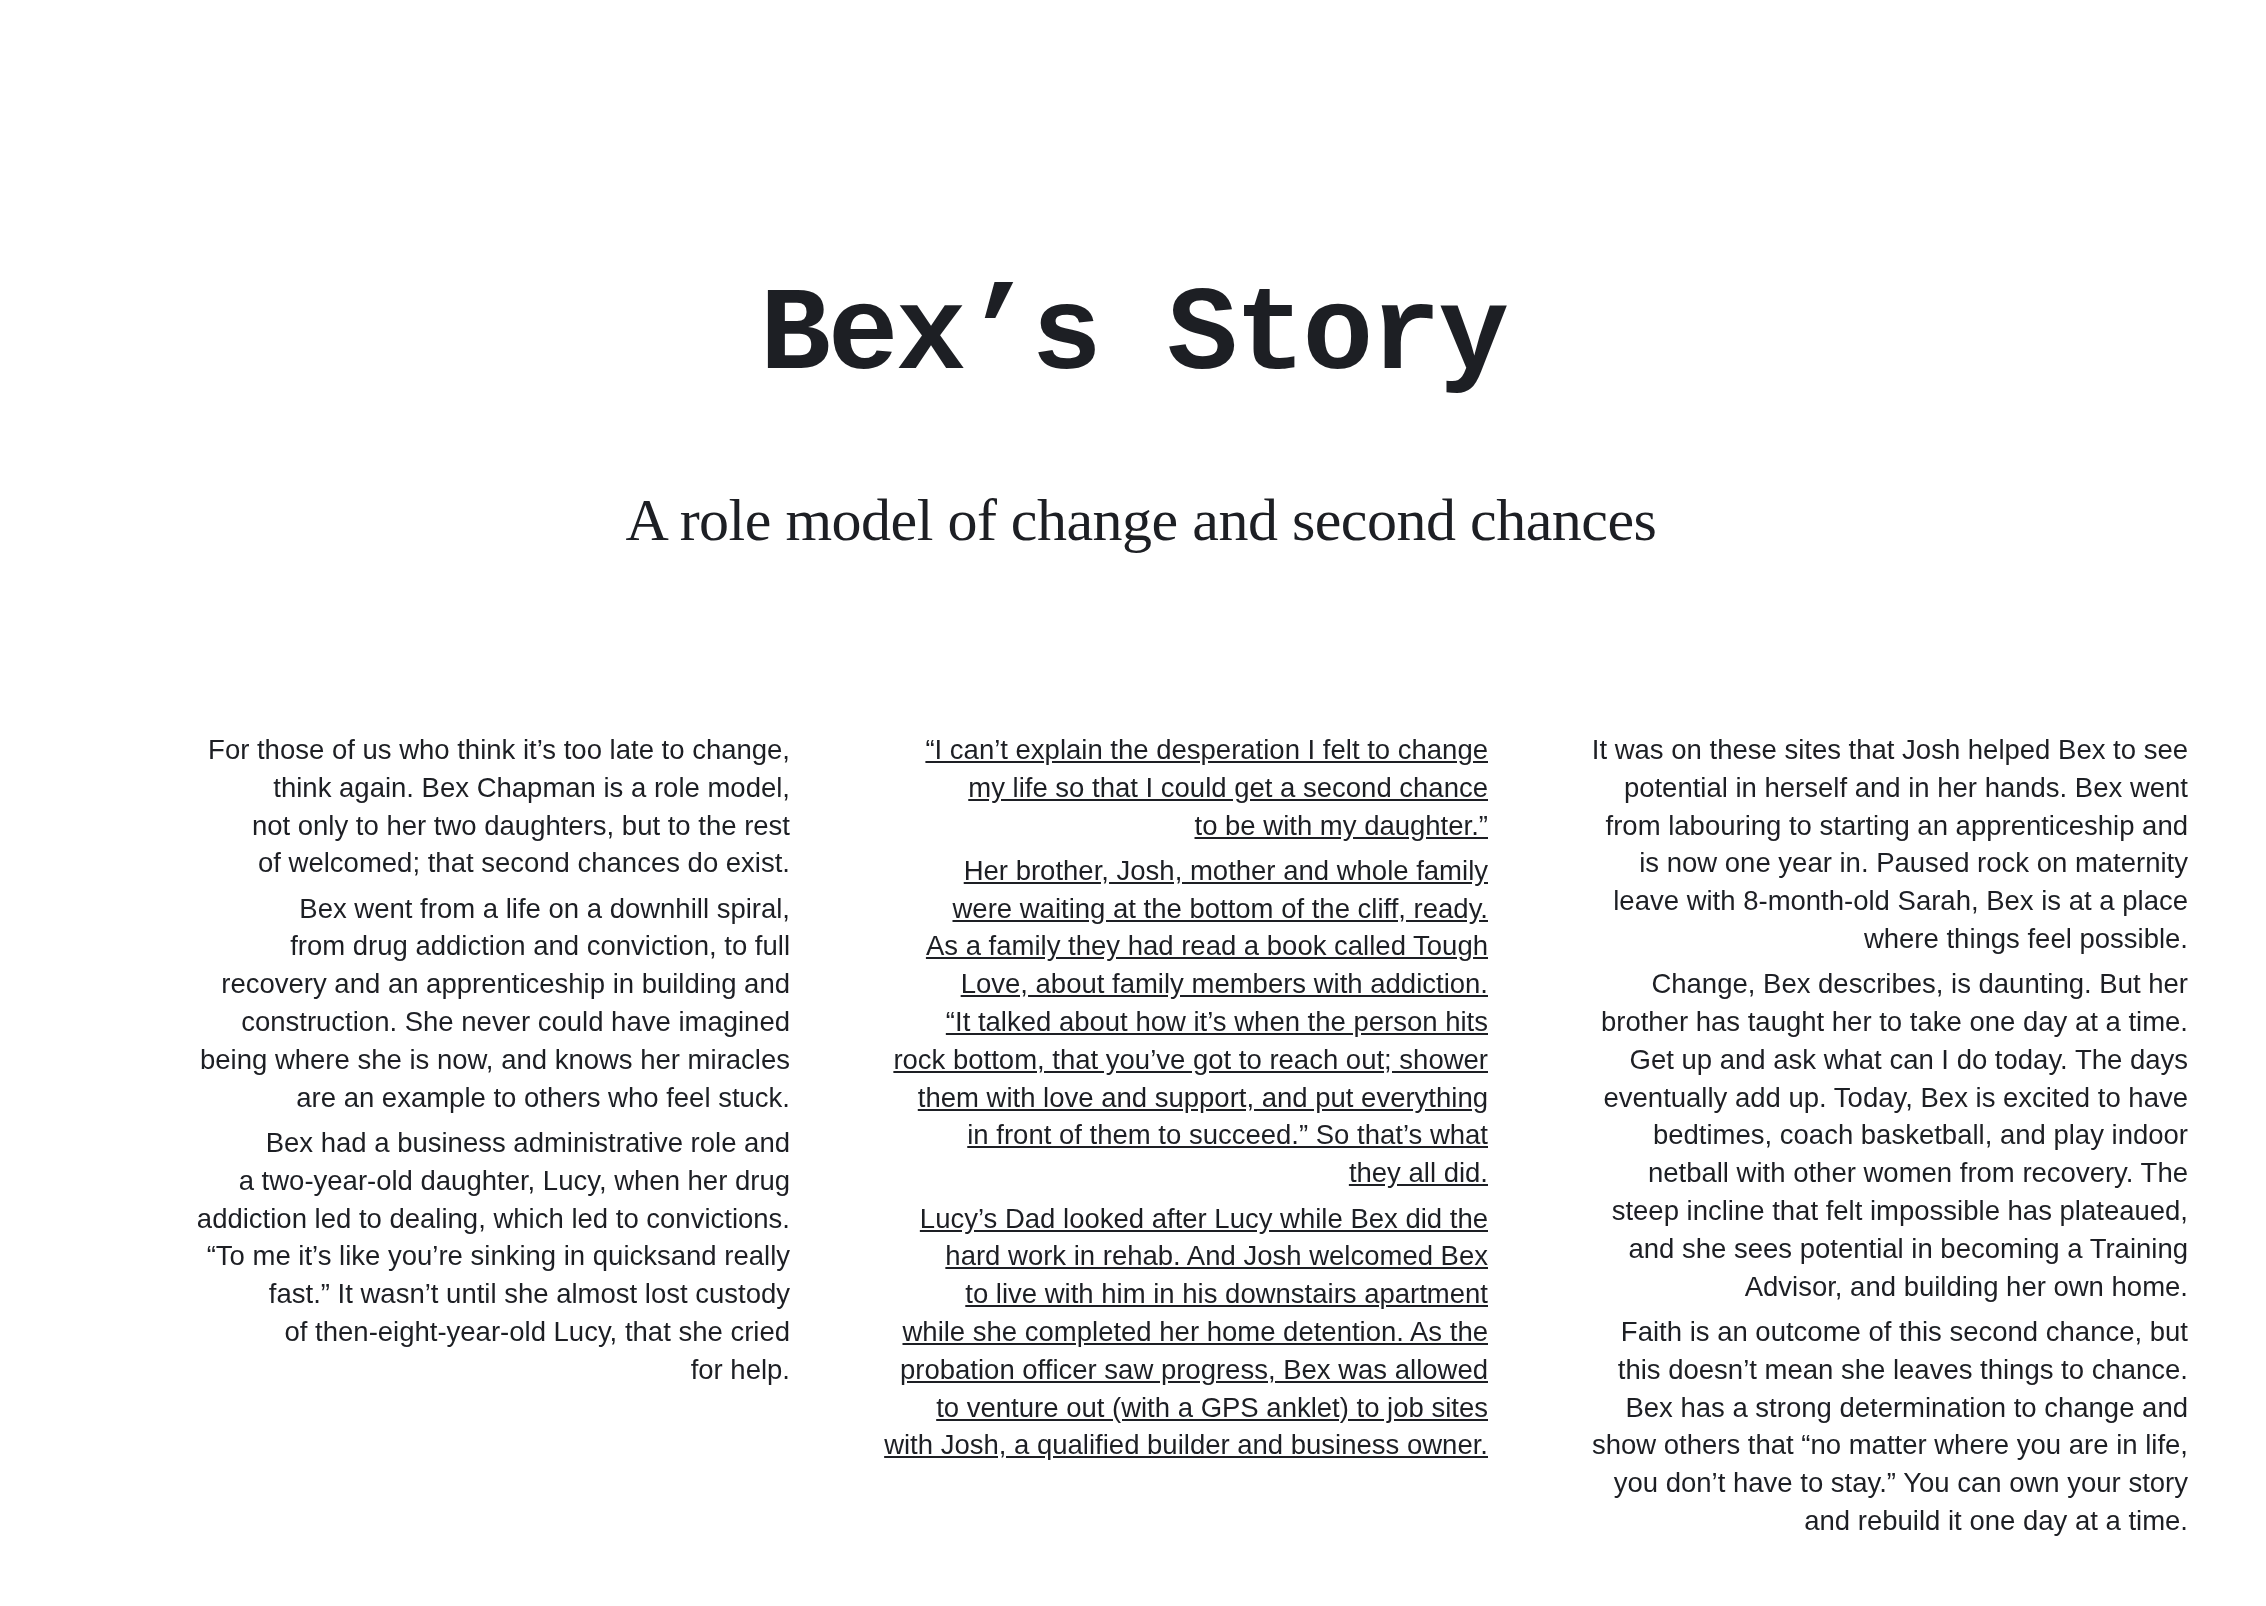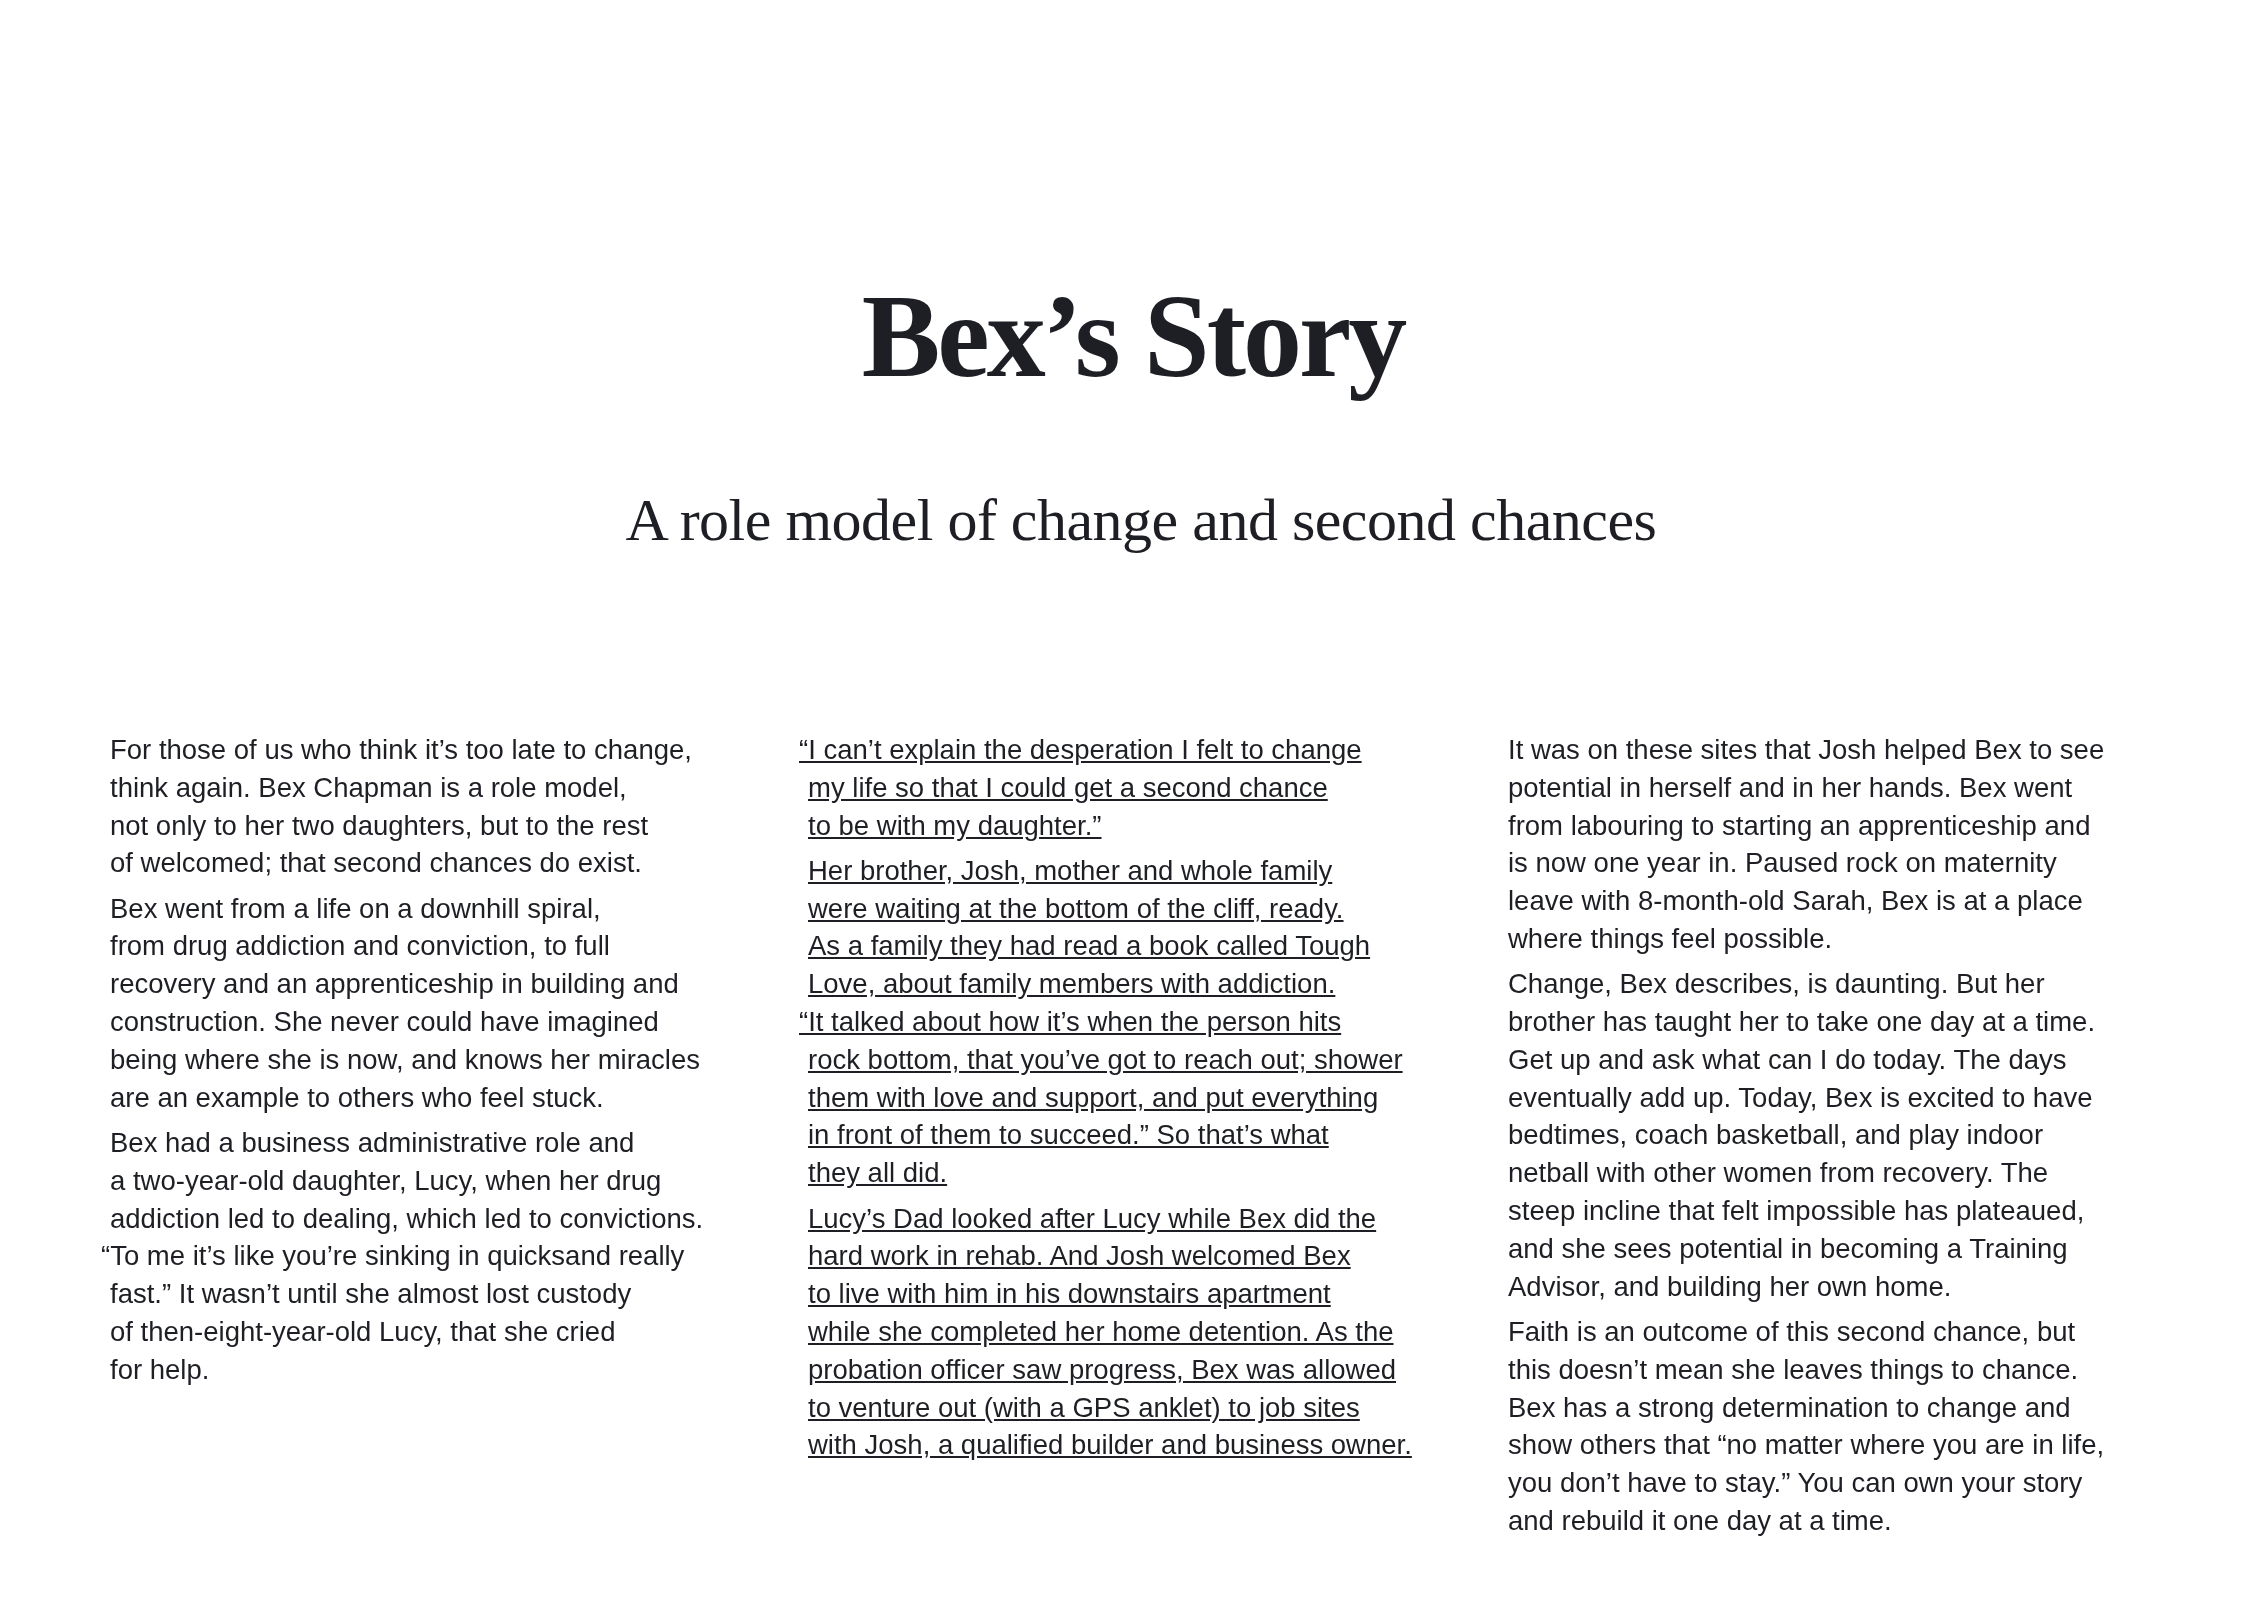--- a/index.html
+++ b/index.html
@@ -14,21 +14,21 @@
     overflow: hidden;
     color: #1d1f24;
   }
   .title {
     position: absolute;
     left: 0;
     width: 2266px;
     top: 278px;
     margin: 0;
     text-align: center;
-    font-family: Liberation Serif, serif;
+    font-family: Liberation Mono, monospace;
     font-weight: bold;
     font-size: 118px;
     letter-spacing: -3px;
     line-height: 1;
     color: #1d1f24;
   }
   .subtitle {
     position: absolute;
     left: 0;
     width: 2266px;
@@ -49,20 +49,21 @@
     font-family: "Liberation Sans", "DejaVu Sans", sans-serif;
     font-size: 27.5px;
     line-height: 37.8px;
     color: #1d1f24;
   }
   .col-1 { left: 110px; }
   .col-2 { left: 808px; text-decoration: underline; }
   .col-3 { left: 1508px; }
   .para {
     margin: 0 0 7.5px 0;
+    text-align: right;
   }
   .line {
     display: block;
     white-space: nowrap;
   }
   .line.hang {
     margin-left: -9px;
   }
 </style>
 </head>

